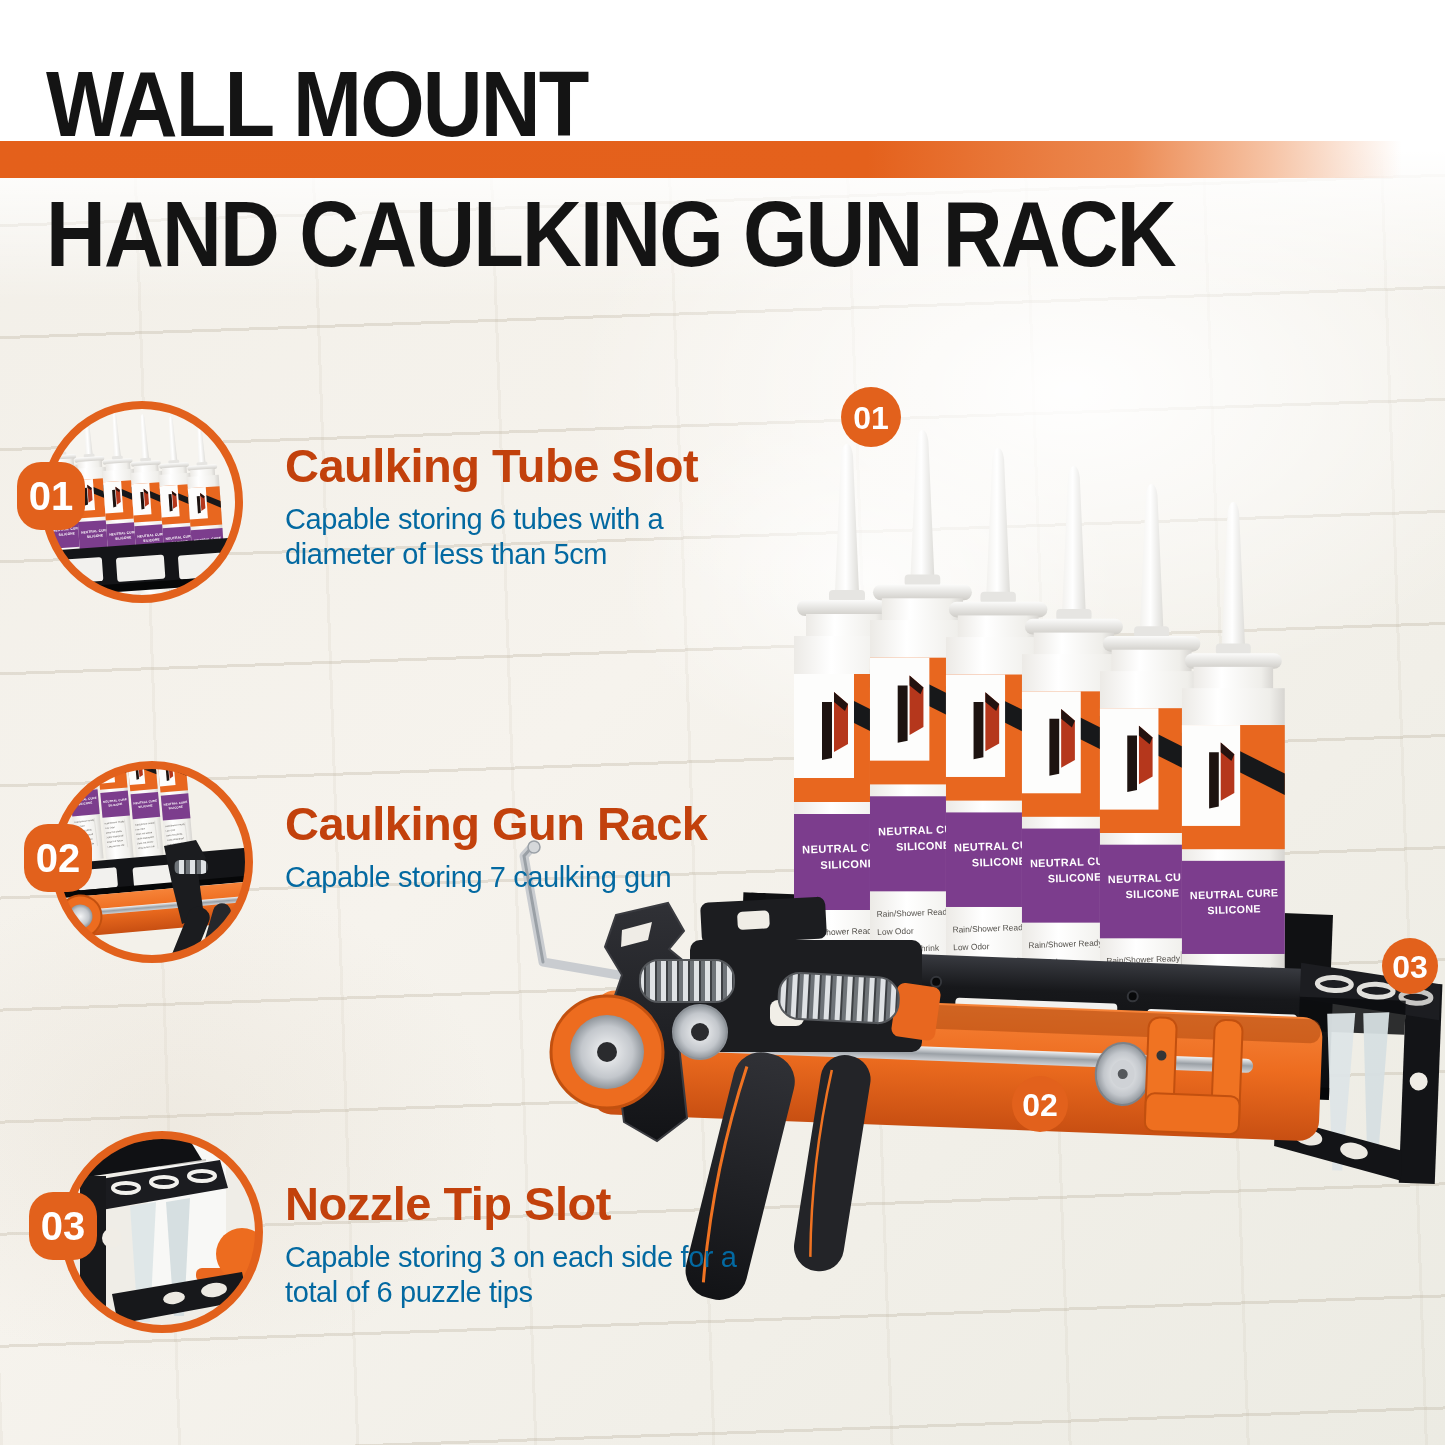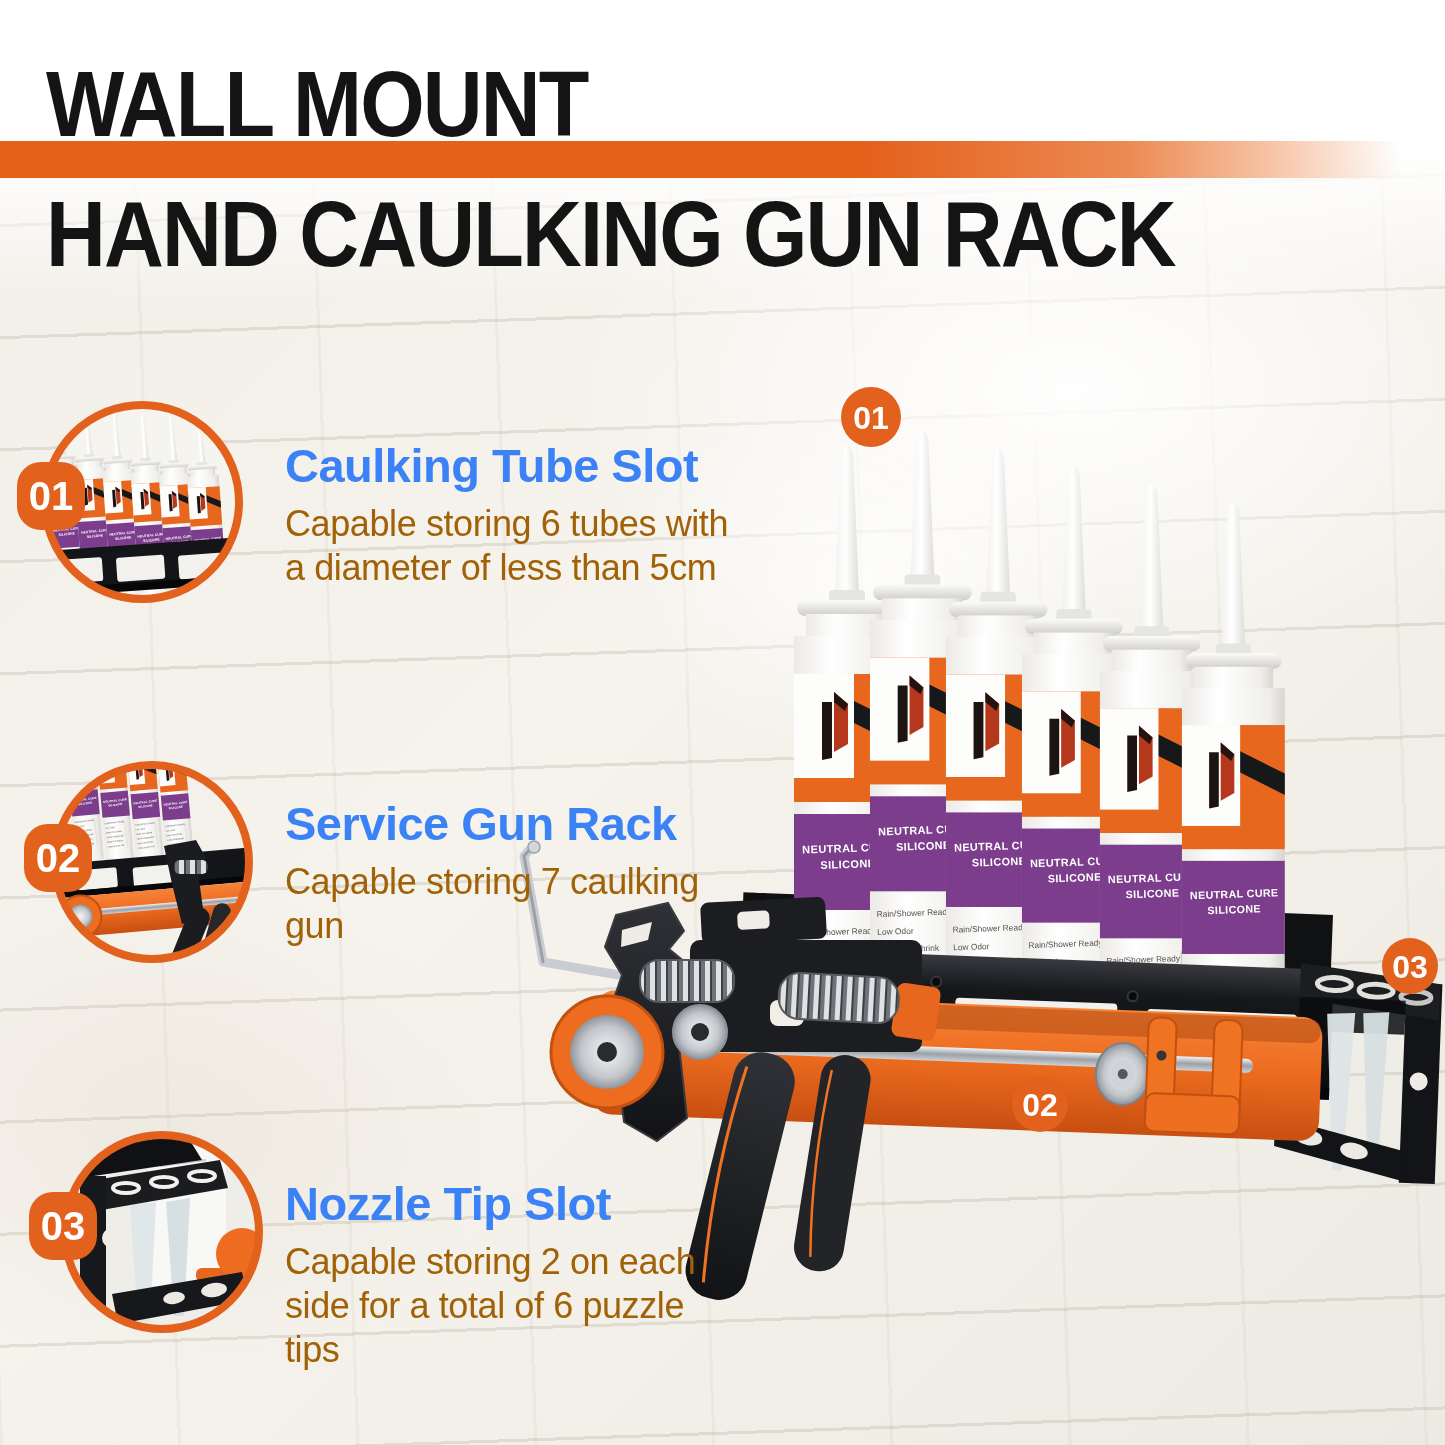--- a/index.html
+++ b/index.html
@@ -35,22 +35,22 @@
     background:linear-gradient(90deg,#e4601b 0%,#e4611c 60%,#ec8a52 78%,#f6c4a6 88%,rgba(255,255,255,0) 97%);
   }
   
   .callout{position:absolute;z-index:3;}
   .thumb{position:absolute;}
   .badge{
     position:absolute;width:68px;height:68px;border-radius:24px;background:#e2611c;
     color:#fff;font-weight:700;font-size:40px;display:flex;align-items:center;justify-content:center;
     z-index:4;
   }
-  .ctitle{position:absolute;color:#3b82f6;font-weight:700;font-size:47px;letter-spacing:-.5px;white-space:nowrap;}
-  .cdesc{position:absolute;color:#a16207;font-size:36px;line-height:1.22;width:460px;letter-spacing:-.4px;}
+  .ctitle{position:absolute;color:#c2410c;font-weight:700;font-size:47px;letter-spacing:-.5px;white-space:nowrap;}
+  .cdesc{position:absolute;color:#0369a1;font-size:29px;line-height:1.22;width:460px;letter-spacing:-.4px;}
   
   .tl1{font-family:"Liberation Sans",sans-serif;font-weight:700;font-size:11px;fill:#ffffff;letter-spacing:.4px;}
   .tfine{font-family:"Liberation Sans",sans-serif;font-size:8.5px;fill:#54514c;}
   .railtext{font-family:"Liberation Sans",sans-serif;font-size:10px;fill:#8a8a88;}
   .scene-badge-num{font-family:"Liberation Sans",sans-serif;font-weight:700;font-size:32px;fill:#ffffff;}
   .scene{position:absolute;inset:0;z-index:2;}
 </style>
 </head>
 <body>
 
@@ -301,21 +301,21 @@
             <rect x="142" y="150" width="22" height="78" rx="10" fill="#1b1c1f"></rect>
           </g>
           <g transform="rotate(16 172 152)">
             <rect x="168" y="146" width="18" height="66" rx="9" fill="#26272b"></rect>
           </g>
         </g>
       </g>
       <circle cx="106" cy="106" r="97" fill="none" stroke="#e2611c" stroke-width="8"></circle>
     </svg>
     <div class="badge" style="left:24px;top:824px">02</div>
-    <div class="ctitle" style="left:285px;top:796px">Service Gun Rack</div>
+    <div class="ctitle" style="left:285px;top:796px">Caulking Gun Rack</div>
     <div class="cdesc" style="left:285px;top:860px">Capable storing 7 caulking gun</div>
   </div>
 
   <div class="callout">
     <svg class="thumb" style="left:56px;top:1126px" width="212" height="212" viewBox="0 0 212 212">
       <defs>
           <clipPath id="c3">
             <circle cx="106" cy="106" r="97"></circle>
           </clipPath>
         </defs>
@@ -336,15 +336,15 @@
         <rect x="140" y="142" width="64" height="14" rx="6" fill="#e8671f"></rect>
         <circle cx="186" cy="128" r="26" fill="#ed6c1f"></circle>
         <polygon points="56,168 186,146 192,174 62,198" fill="#17181b"></polygon>
         <ellipse cx="158" cy="164" rx="13" ry="7" fill="#ece9e2" transform="rotate(-8 158 164)"></ellipse>
         <ellipse cx="118" cy="172" rx="11" ry="6" fill="#ece9e2" transform="rotate(-8 118 172)"></ellipse>
       </g>
       <circle cx="106" cy="106" r="97" fill="none" stroke="#e2611c" stroke-width="8"></circle>
     </svg>
     <div class="badge" style="left:29px;top:1192px">03</div>
     <div class="ctitle" style="left:285px;top:1176px">Nozzle Tip Slot</div>
-    <div class="cdesc" style="left:285px;top:1240px">Capable storing 2 on each side for a total of 6 puzzle tips</div>
+    <div class="cdesc" style="left:285px;top:1240px">Capable storing 3 on each side for a total of 6 puzzle tips</div>
   </div>
 </div>
 
 </body></html>

